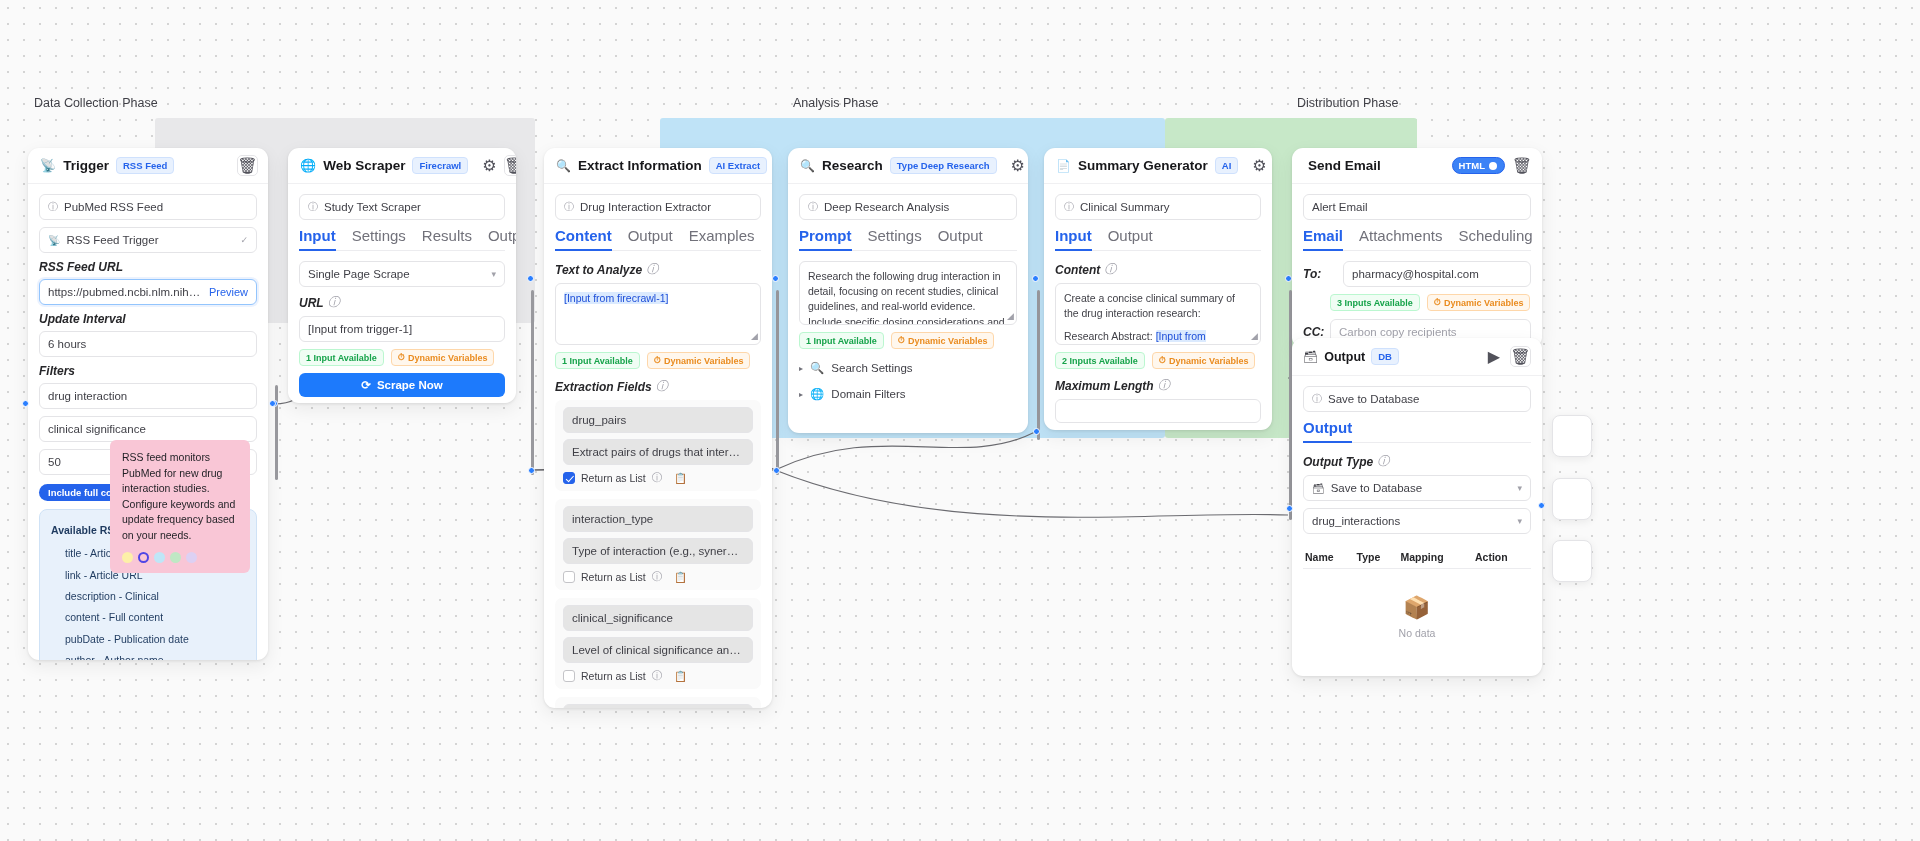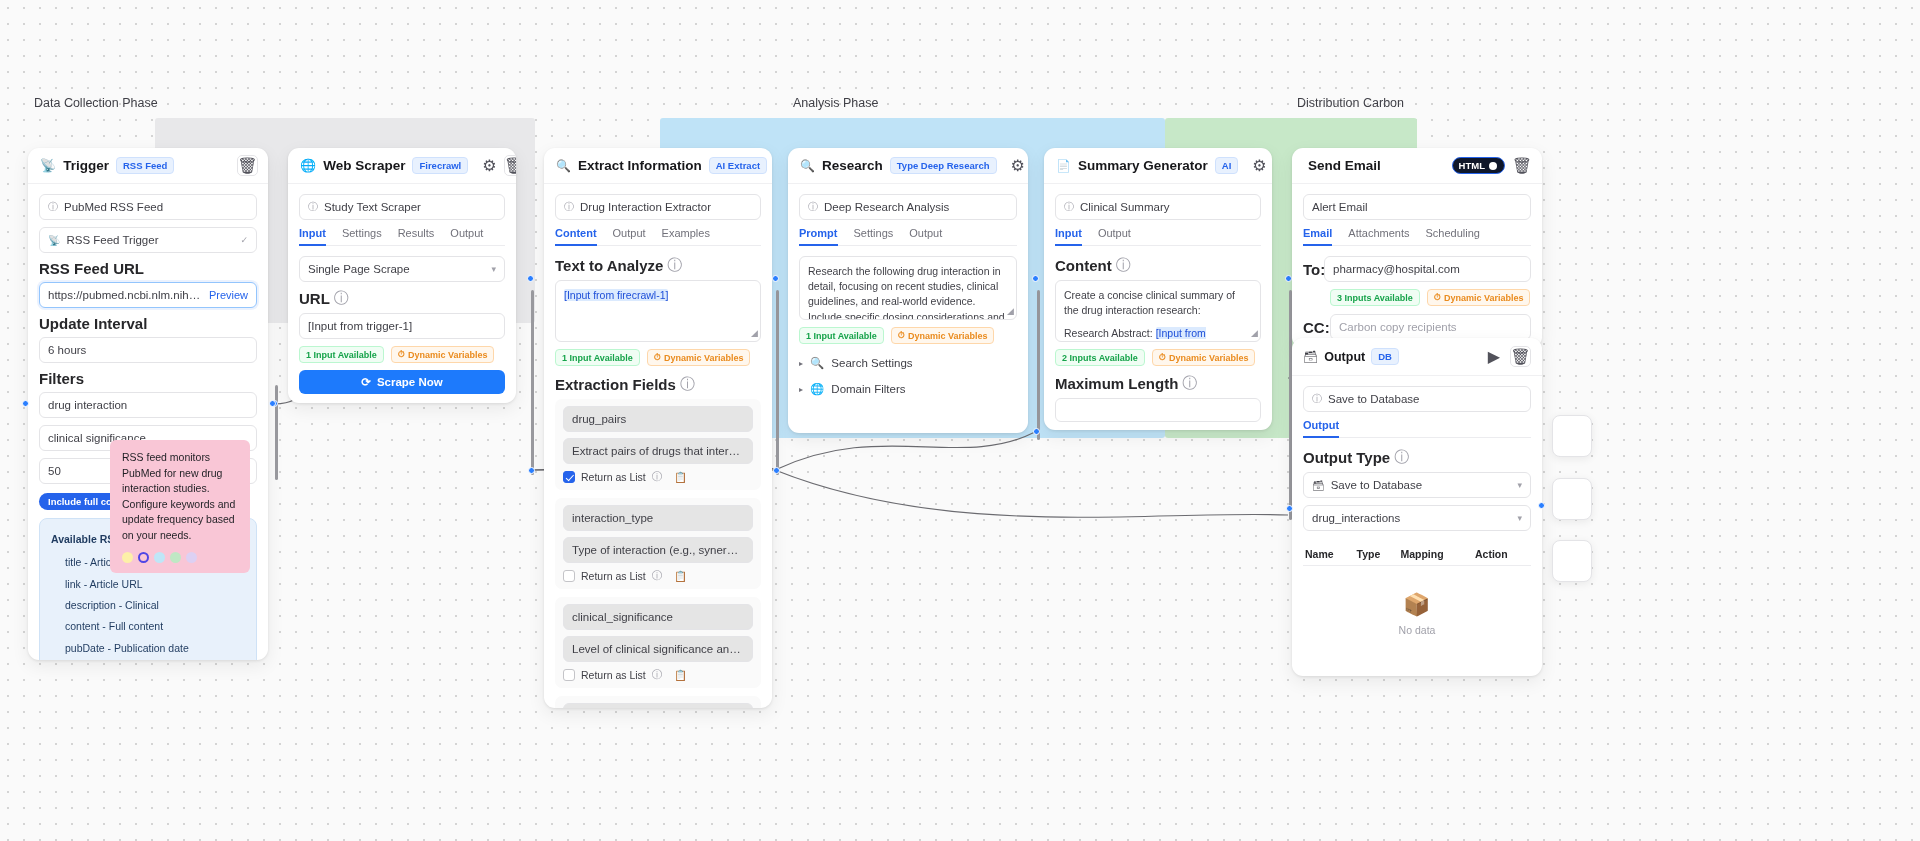--- a/index.html
+++ b/index.html
@@ -44,21 +44,21 @@
     height: 36px; padding: 0 10px 0 12px;
     border-bottom: 1px solid #f0f0f2;
   }
   .node-title { font-size: 13.5px; font-weight: 700; color: #18181b; white-space: nowrap; }
   .chip {
     font-size: 9.5px; font-weight: 700; padding: 2px 6px;
     border-radius: 4px; background: #e8f1fe; color: #2563eb;
     border: 1px solid #cfe1fd; white-space: nowrap;
   }
   .chip.html-on {
-    background: #0f172a; color: #fff; border-color: #2563eb;
+    background: #3b82f6; color: #fff; border-color: #2563eb;
     border-radius: 9px; padding: 2px 7px 2px 6px;
     display: inline-flex; align-items: center; gap: 4px;
   }
   .chip.html-on .knob { width: 8px; height: 8px; border-radius: 50%; background: #fff; }
   .head-spacer { flex: 1; }
   .icon-btn {
     width: 20px; height: 20px; display: flex; align-items: center;
     justify-content: center; color: #52525b;
   }
   .icon-btn.boxed { border: 1px solid #e4e4e7; border-radius: 5px; width: 21px; height: 21px; }
@@ -70,24 +70,24 @@
     background: #fff; display: flex; align-items: center; gap: 6px;
     padding: 0 8px; font-size: 11.5px; color: #3f3f46;
     margin-bottom: 7px;
   }
   .field.gray-ph { color: #a1a1aa; }
   .field.focus { border-color: #93c5fd; box-shadow: 0 0 0 2px rgba(59,130,246,.10); }
   .field .grow { flex: 1; overflow: hidden; white-space: nowrap; text-overflow: ellipsis; }
   .field .caret { color: #a1a1aa; font-size: 9px; }
   .field .link { color: #2563eb; font-size: 11px; }
 
-  .lbl { font-size: 15px; font-weight: 700; color: #27272a; margin: 2px 0 5px; display: flex; align-items: center; gap: 4px; }
+  .lbl { font-size: 12px; font-weight: 700; color: #27272a; margin: 2px 0 5px; display: flex; align-items: center; gap: 4px; font-style: italic; }
 
   .tabs { display: flex; gap: 16px; border-bottom: 1px solid #ececef; margin: 4px 0 10px; }
-  .tab { font-size: 11px; color: #71717a; padding-bottom: 6px; position: relative; white-space: nowrap; }
+  .tab { font-size: 15px; color: #71717a; padding-bottom: 6px; position: relative; white-space: nowrap; }
   .tab.active { color: #2563eb; font-weight: 600; }
   .tab.active::after {
     content:''; position: absolute; left: 0; right: 0; bottom: -1px; height: 2px; background: #2563eb;
   }
 
   .ta {
     width: 100%; border: 1px solid #e4e4e7; border-radius: 6px; background: #fff;
     font-size: 10.5px; color: #3f3f46; padding: 7px 8px; line-height: 1.45;
     overflow: hidden; position: relative;
   }
@@ -179,21 +179,21 @@
 <body>
 
 <div id="canvas">
 
   <div class="phase-band" style="left:155px; top:118px; width:380px; height:205px; background:#e8e8ea;"></div>
   <div class="phase-band" style="left:660px; top:118px; width:505px; height:320px; background:#bfe3f7;"></div>
   <div class="phase-band" style="left:1165px; top:118px; width:252px; height:320px; background:#c7e8c8;"></div>
 
   <div class="phase-label" style="left:34px; top:96px;">Data Collection Phase</div>
   <div class="phase-label" style="left:793px; top:96px;">Analysis Phase</div>
-  <div class="phase-label" style="left:1297px; top:96px;">Distribution Carbon</div>
+  <div class="phase-label" style="left:1297px; top:96px;">Distribution Phase</div>
 
 
   <svg class="edges">
     <path d="M275,404 C330,404 330,318 350,318 L470,318" stroke="#6b6b70" stroke-width="1.2" fill="none"></path>
     <path d="M531,470 C600,470 700,430 775,470" stroke="#6b6b70" stroke-width="1.2" fill="none"></path>
     <path d="M531,470 L775,470" stroke="#6b6b70" stroke-width="1.2" fill="none"></path>
     <path d="M775,470 C880,420 960,470 1035,432" stroke="#6b6b70" stroke-width="1.2" fill="none"></path>
     <path d="M775,470 C950,540 1150,510 1288,515" stroke="#6b6b70" stroke-width="1.2" fill="none"></path>
     <path d="M1288,378 C1320,378 1330,400 1360,400" stroke="#6b6b70" stroke-width="1.2" fill="none"></path>
   </svg>
@@ -514,21 +514,21 @@
     </div>
     <div class="node-body">
       <div class="field">
         <span class="grow">Alert Email</span>
       </div>
       <div class="tabs">
         <span class="tab active">Email</span>
         <span class="tab">Attachments</span>
         <span class="tab">Scheduling</span>
       </div>
-      <div style="display:flex;align-items:center;gap:1px;margin-bottom:7px;">
+      <div style="display:flex;align-items:center;gap:20px;margin-bottom:7px;">
         <span class="lbl" style="margin:0;width:20px;">To:</span>
         <div class="field" style="margin:0;flex:1;">
           <span class="grow">pharmacy@hospital.com</span>
         </div>
       </div>
       <div class="badges" style="margin-left:27px;">
         <span class="badge green">3 Inputs Available</span>
         <span class="badge amber">
           <span>⏱</span>
           <span>Dynamic Variables</span>

